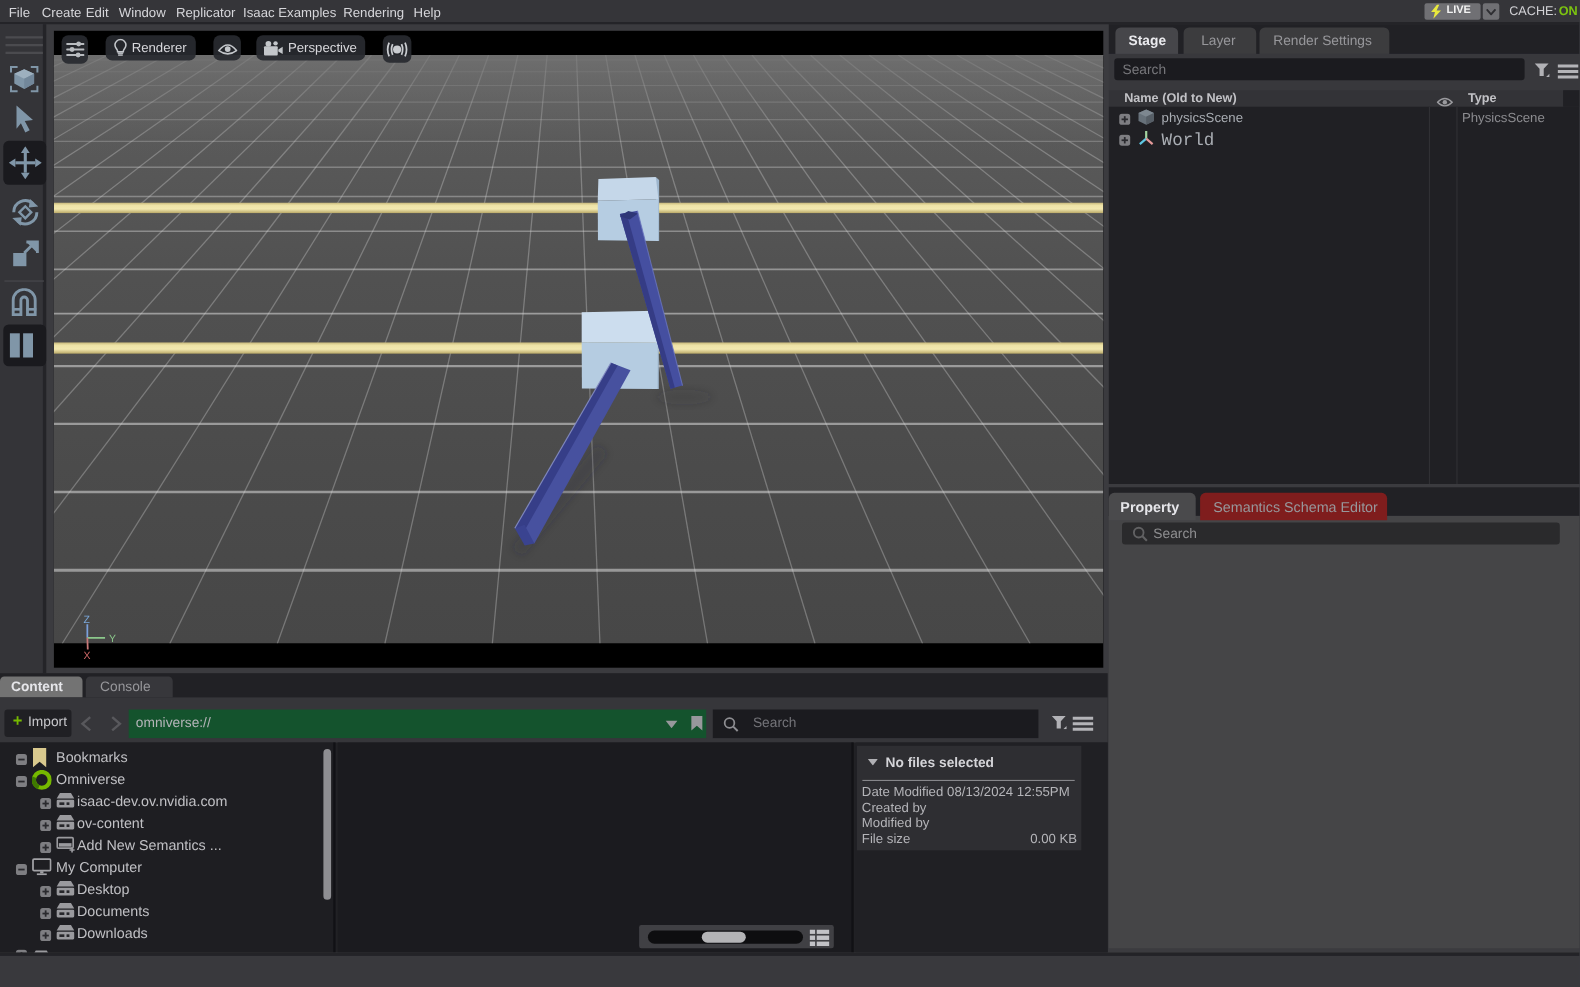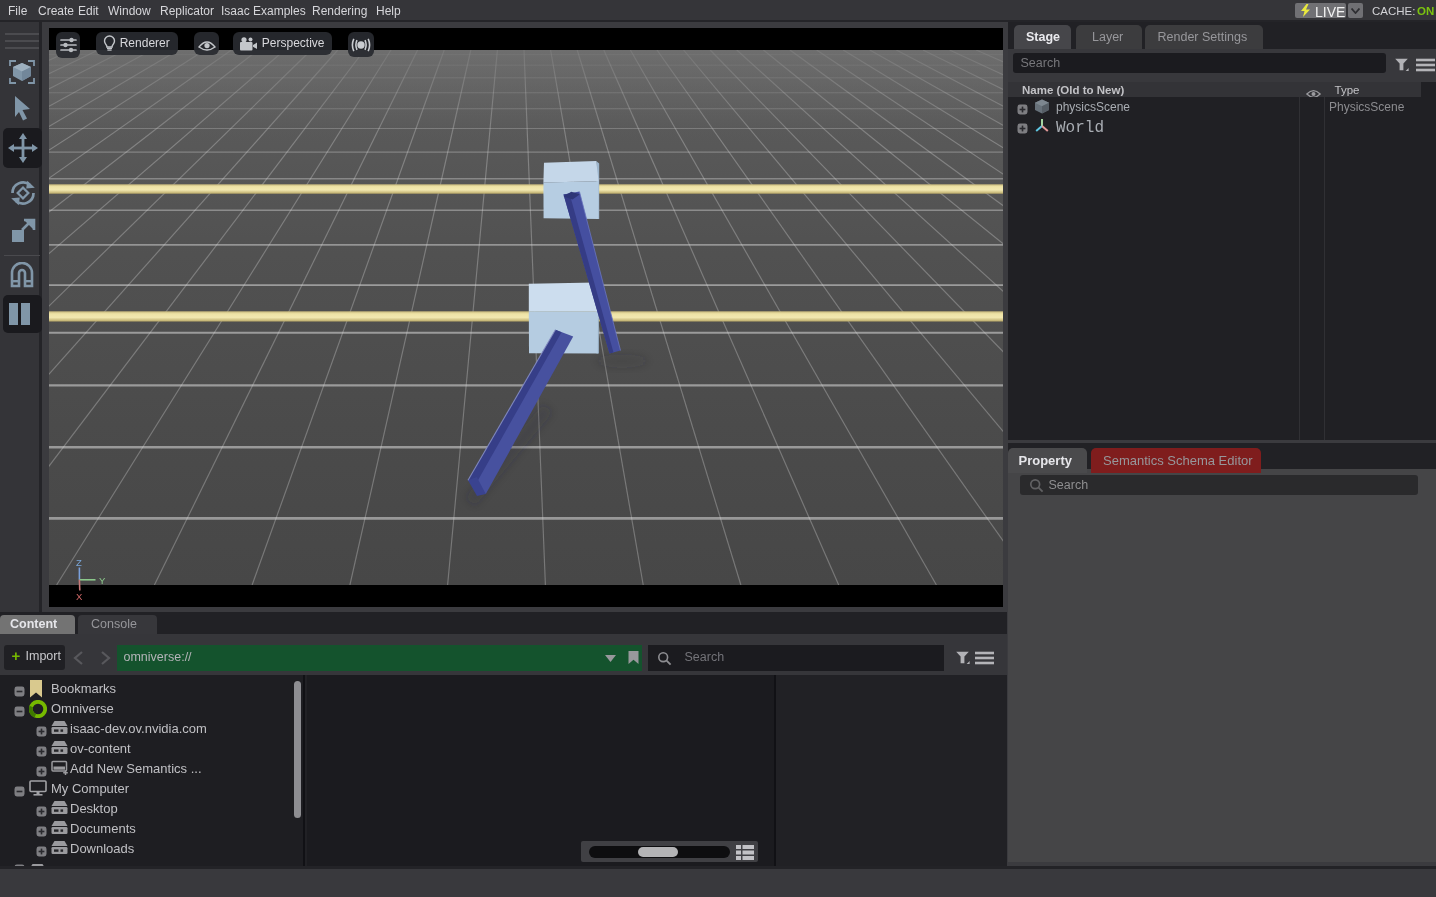--- a/index.html
+++ b/index.html
@@ -10,21 +10,21 @@
     <span style="position:absolute;left:108px;top:4px">Window</span>
     <span style="position:absolute;left:160px;top:4px">Replicator</span>
     <span style="position:absolute;left:221px;top:4px">Isaac&nbsp;Examples</span>
     <span style="position:absolute;left:312px;top:4px">Rendering</span>
     <span style="position:absolute;left:376px;top:4px">Help</span>
   </div>
 <div style="position:absolute;left:1295px;top:2.5px;width:50.5px;height:15.5px;background:#707074;border-radius:2px">
     <svg width="11" height="13" viewBox="0 0 11 13" style="position:absolute;left:5px;top:1px">
       <path d="M6.5 0 L1 7 H4.5 L3 13 L10 5.5 H6 L8.5 0 Z" fill="#e9e93e"></path>
     </svg>
-    <span style="position:absolute;left:20px;top:1px;font-size:14px;color:#f2f2f2;font-weight:400">LIVE</span>
+    <span style="position:absolute;left:20px;top:1px;font-size:10px;color:#f2f2f2;font-weight:700">LIVE</span>
   </div>
 <div style="position:absolute;left:1347.5px;top:2.5px;width:15px;height:15.5px;background:#707074;border-radius:2px">
     <svg width="9" height="6" viewBox="0 0 9 6" style="position:absolute;left:3px;top:5px">
       <path d="M0.5 0.5 L4.5 5 L8.5 0.5" stroke="#2e2e32" stroke-width="1.8" fill="none"></path>
     </svg>
   </div>
 <div style="position:absolute;left:1372px;top:4.5px;font-size:11.5px;color:#d2d2d6;font-weight:400;white-space:nowrap;">CACHE:</div>
 <div style="position:absolute;left:1417px;top:4.5px;font-size:11.5px;color:#7cc410;font-weight:700;white-space:nowrap;">ON</div>
 <div style="position:absolute;left:0px;top:22px;width:42px;height:590px;background:#343438;border-right:3px solid #242428">
     <svg width="36" height="18" viewBox="0 0 36 18" style="position:absolute;left:4px;top:10px">
@@ -265,21 +265,21 @@
           <line x1="0" y1="7" x2="19" y2="7"></line>
           <line x1="0" y1="12" x2="19" y2="12"></line>
         </g>
       </svg></div>
     <div style="position:absolute;left:0px;top:59.5px;width:428px;height:15.5px;background:#333337"></div>
     <div style="position:absolute;left:14px;top:62px;font-size:11.5px;color:#c2c2c6;font-weight:700;white-space:nowrap;">Name (Old to New)</div>
     <div style="position:absolute;left:298px;top:62.5px"><svg width="15" height="10" viewBox="0 0 18 12">
         <path d="M1 6 Q9 -2 17 6 Q9 14 1 6z" fill="none" stroke="#9a9a9e" stroke-width="1.6"></path>
         <circle cx="9" cy="6" r="2.4" fill="#9a9a9e"></circle>
       </svg></div>
-    <div style="position:absolute;left:326.5px;top:62px;font-size:11.5px;color:#c2c2c6;font-weight:400;white-space:nowrap;">Type</div>
+    <div style="position:absolute;left:326.5px;top:62px;font-size:11.5px;color:#c2c2c6;font-weight:700;white-space:nowrap;">Type</div>
     <div style="position:absolute;left:413px;top:59.5px;width:15px;height:15.5px;background:#202024"></div>
     <div style="position:absolute;left:0px;top:75px;width:428px;height:342.5px;background:#202024">
       <div style="position:absolute;left:291px;top:0;width:1px;height:342.5px;background:#303034"></div>
       <div style="position:absolute;left:315.5px;top:0;width:1px;height:342.5px;background:#303034"></div>
       <div style="position:absolute;left:9px;top:4px;width:11px;height:11px"><svg width="11" height="11" viewBox="0 0 11 11">
           <rect x="0.5" y="0.5" width="10" height="10" rx="2.4" fill="#7e7e82"></rect>
           <rect x="2.6" y="4.7" width="5.8" height="1.6" fill="#2a2a2e"></rect>
           <rect x="4.7" y="2.6" width="1.6" height="5.8" fill="#2a2a2e"></rect>
         </svg></div>
       <div style="position:absolute;left:26px;top:2px"><svg width="16" height="15" viewBox="0 0 16 15">
@@ -486,13 +486,28 @@
               <rect x="0" y="0" width="5" height="4"></rect>
               <rect x="0" y="5.5" width="5" height="4"></rect>
               <rect x="0" y="11" width="5" height="4"></rect>
               <rect x="6.5" y="0" width="11.5" height="4"></rect>
               <rect x="6.5" y="5.5" width="11.5" height="4"></rect>
               <rect x="6.5" y="11" width="11.5" height="4"></rect>
             </g>
           </svg></div>
       </div>
     </div>
+    <div style="position:absolute;left:778px;top:63px;width:229px;height:191px;background:#202024">
+      <div style="position:absolute;left:0.5px;top:3px;width:204.5px;height:95px;background:#2e2e32">
+        <div style="position:absolute;left:26.5px;top:8px;font-size:12.5px;color:#d4d4d8;font-weight:700;white-space:nowrap;">No files selected</div>
+        <svg width="9" height="6" viewBox="0 0 9 6" style="position:absolute;left:10px;top:12px">
+          <path d="M0 0 H9 L4.5 6 Z" fill="#b0b0b4"></path>
+        </svg>
+        <div style="position:absolute;left:5px;top:30.5px;width:193px;height:1px;background:#86868a"></div>
+        <div style="position:absolute;left:5px;top:35px;font-size:12px;color:#b4b4b8;font-weight:400;white-space:nowrap;">Date Modified</div>
+        <div style="position:absolute;left:82.5px;top:35px;font-size:12px;color:#b4b4b8;font-weight:400;white-space:nowrap;">08/13/2024 12:55PM</div>
+        <div style="position:absolute;left:5px;top:49px;font-size:12px;color:#b4b4b8;font-weight:400;white-space:nowrap;">Created by</div>
+        <div style="position:absolute;left:5px;top:63px;font-size:12px;color:#b4b4b8;font-weight:400;white-space:nowrap;">Modified by</div>
+        <div style="position:absolute;left:5px;top:77px;font-size:12px;color:#b4b4b8;font-weight:400;white-space:nowrap;">File size</div>
+        <div style="position:absolute;left:158px;top:77px;font-size:12px;color:#b4b4b8;font-weight:400;white-space:nowrap;">0.00 KB</div>
+      </div>
+    </div>
   </div>
 <div style="position:absolute;left:0px;top:866px;width:1436px;height:31px;background:#39393d;border-top:3px solid #232327"></div>
 </body></html>

